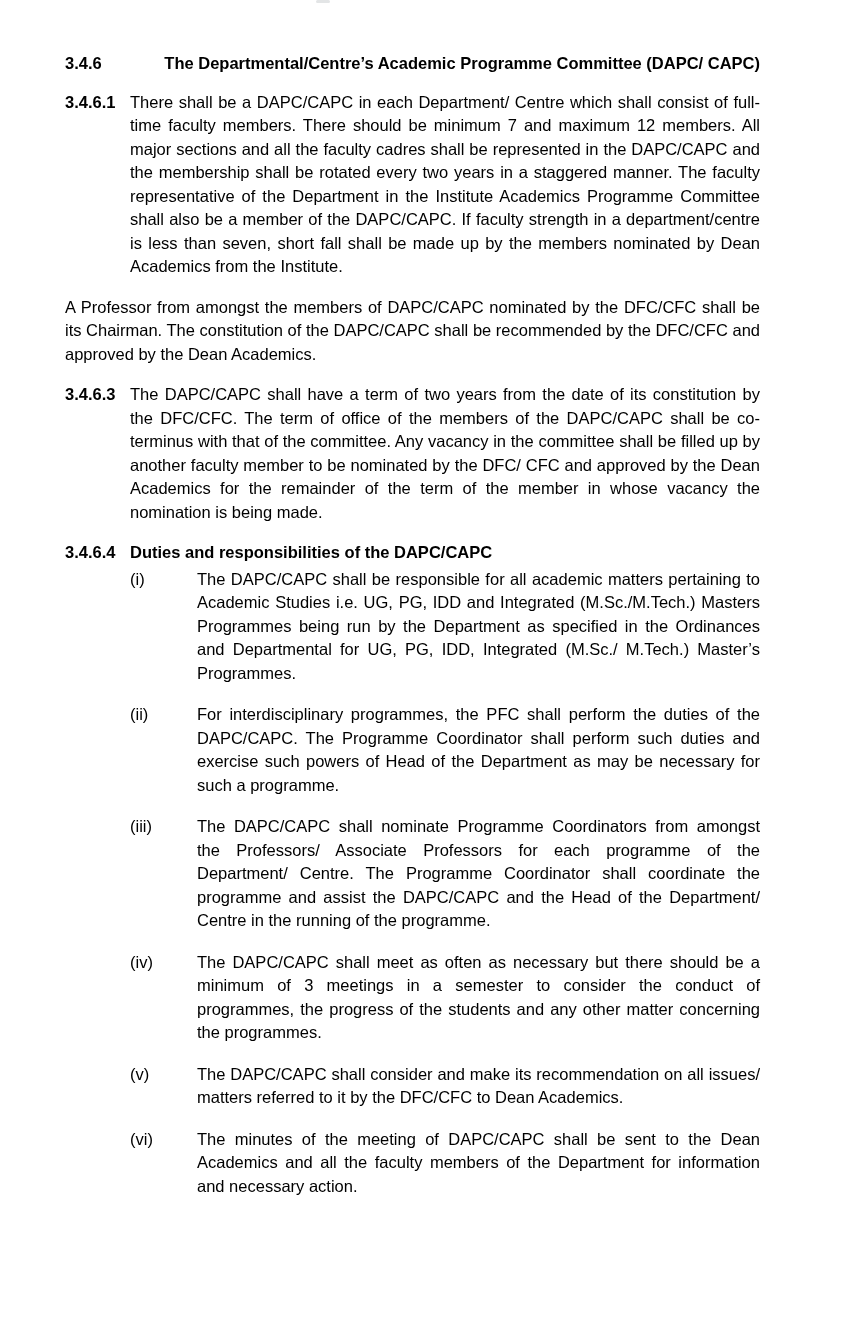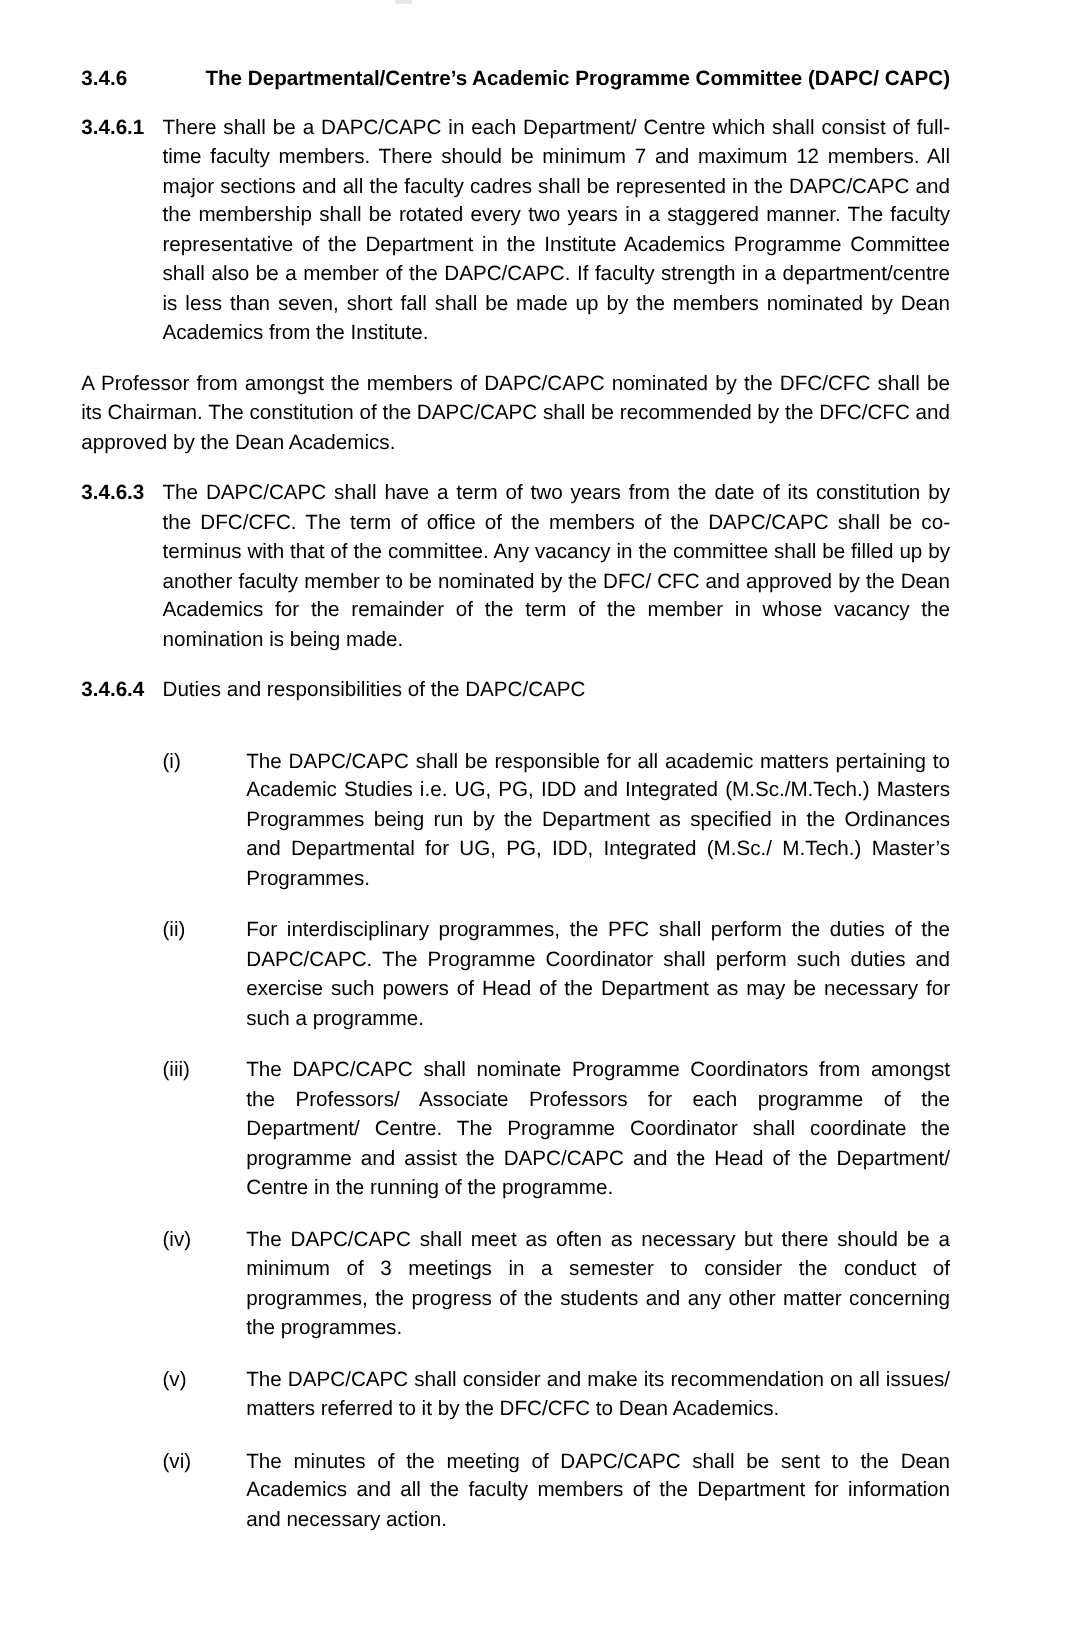--- a/index.html
+++ b/index.html
@@ -49,24 +49,24 @@
     text-align: justify;
   }
   .sec.heading {
     margin-bottom: 15px;
   }
   .sec.heading .sec-body {
     font-weight: bold;
     text-align: right;
   }
   .sec.subheading {
-    margin-bottom: 33px;
+    margin-bottom: 3px;
   }
   .sec.subheading .sec-body {
-    font-weight: normal;
+    font-weight: bold;
     text-align: left;
   }
   .duties {
     margin-left: 65px;
   }
   .duty {
     display: flex;
     margin-bottom: 18px;
   }
   .duty-label {

